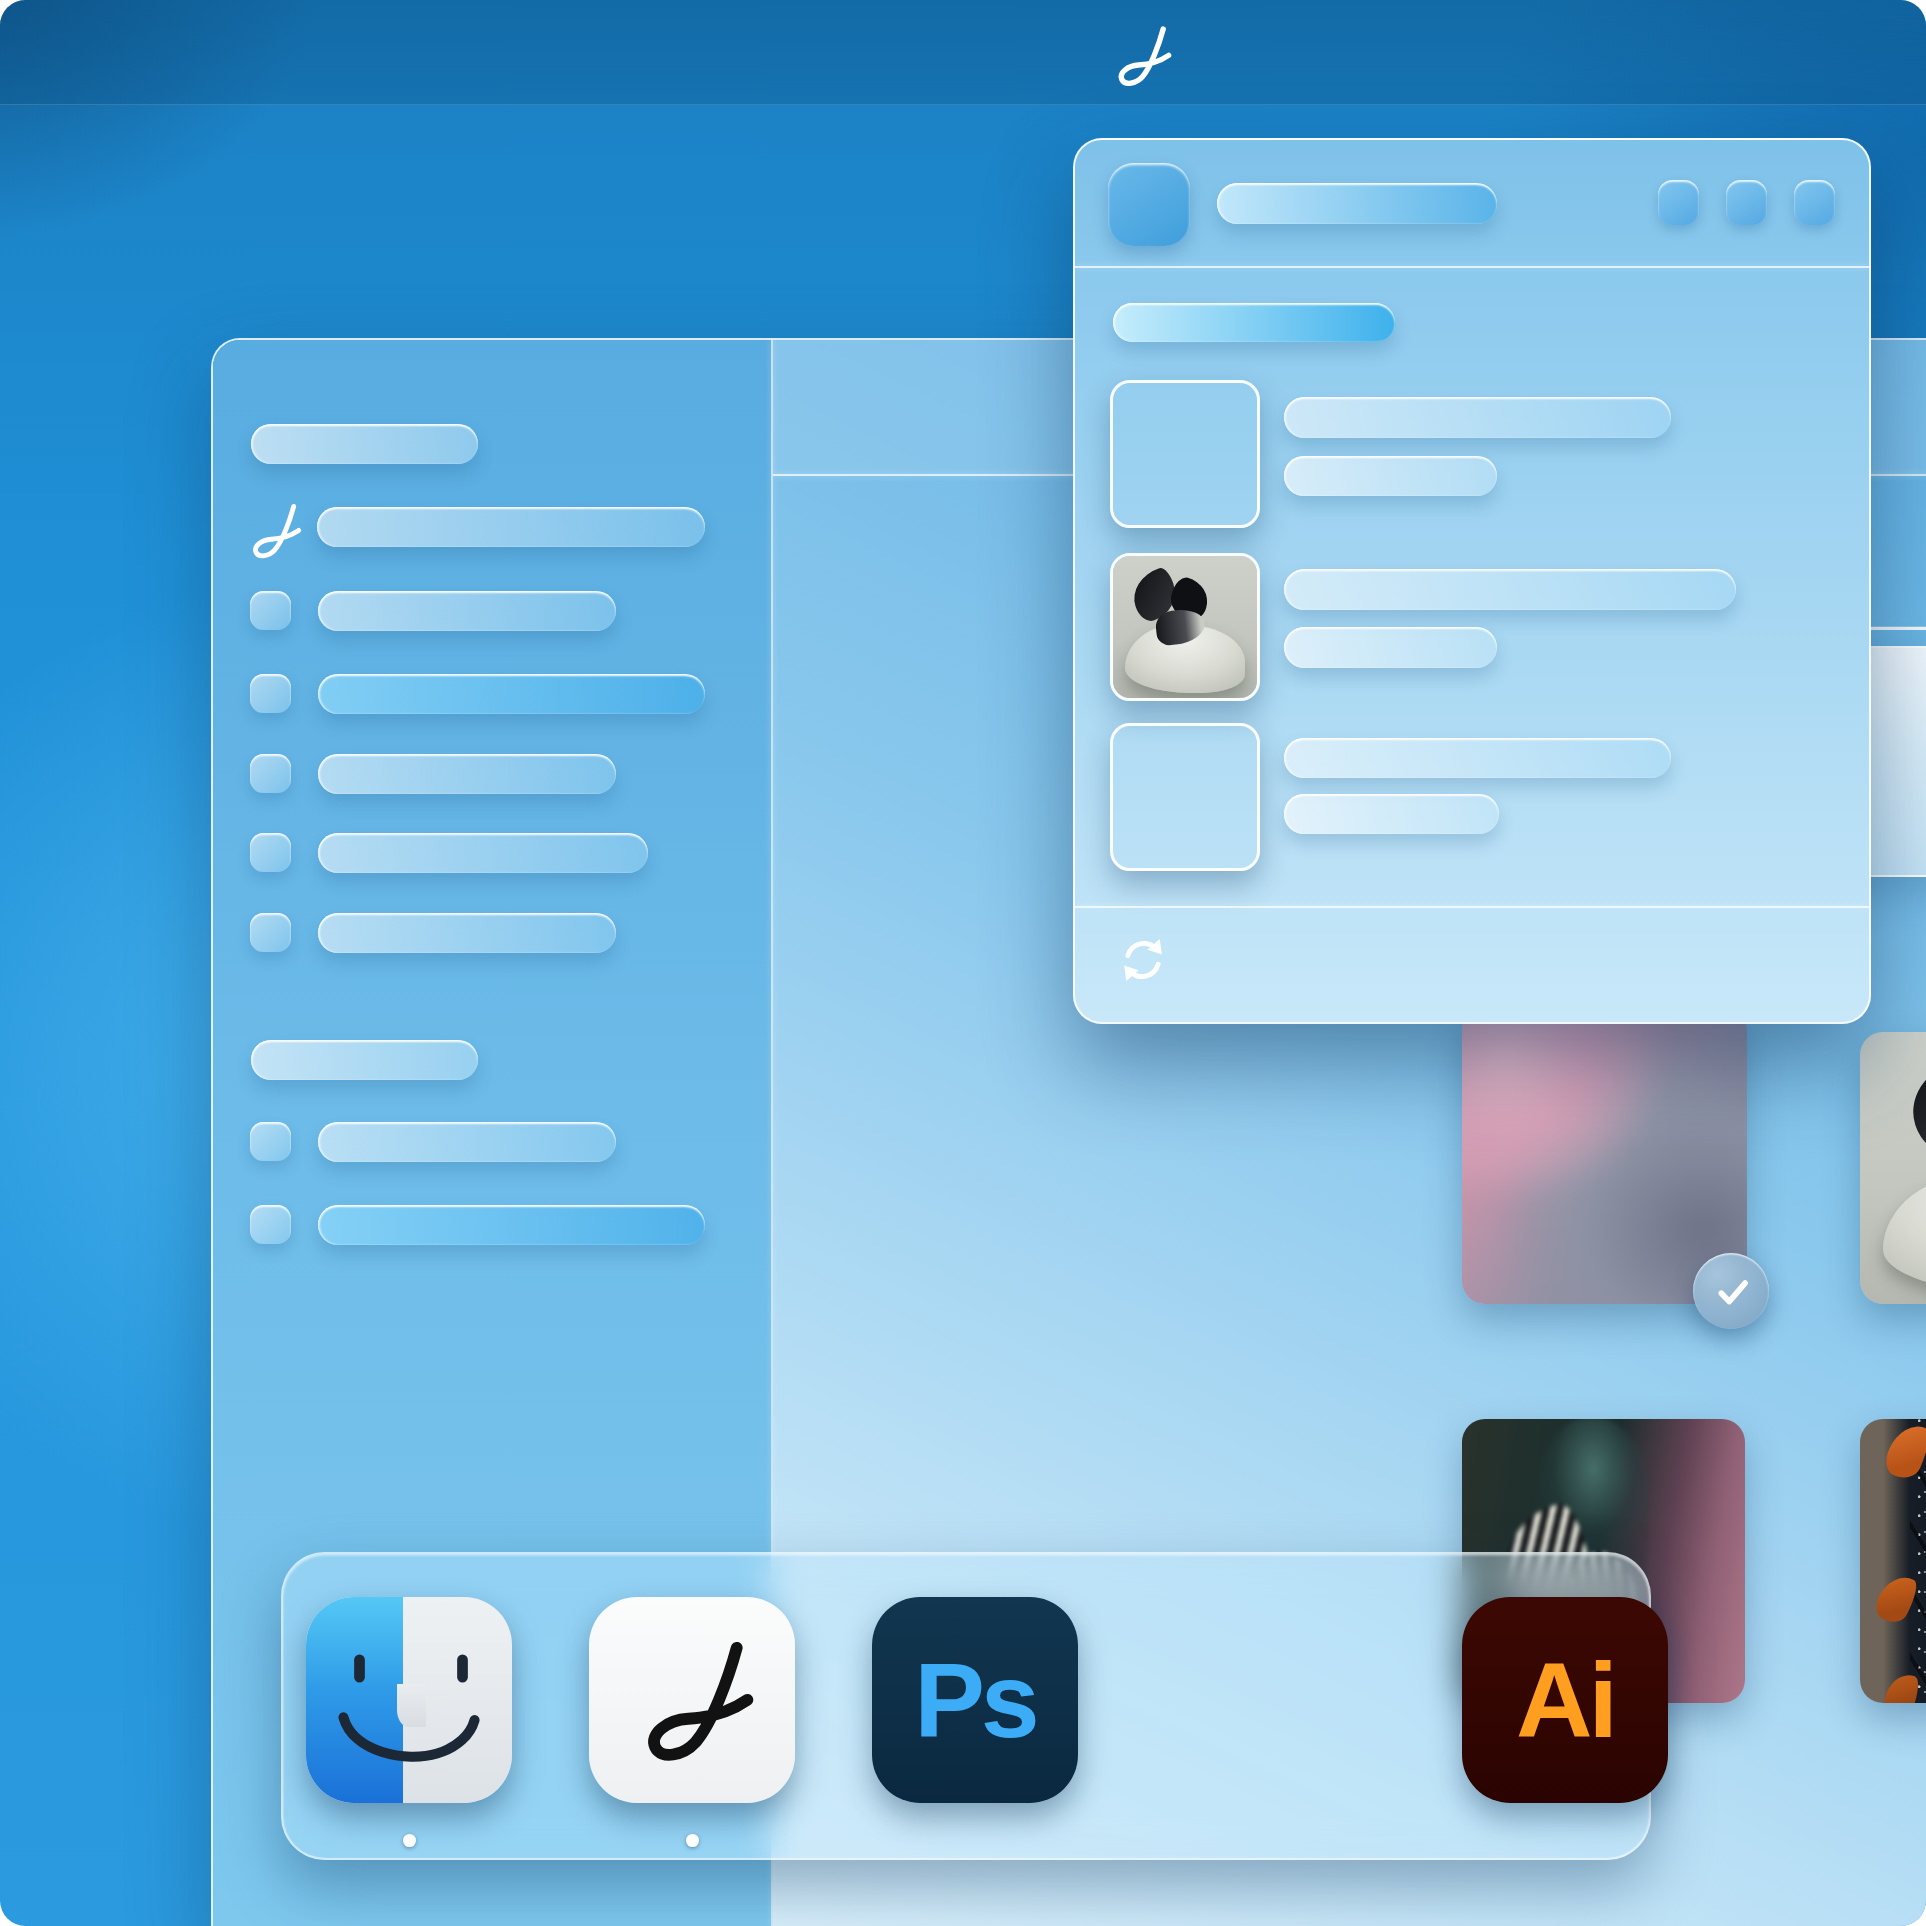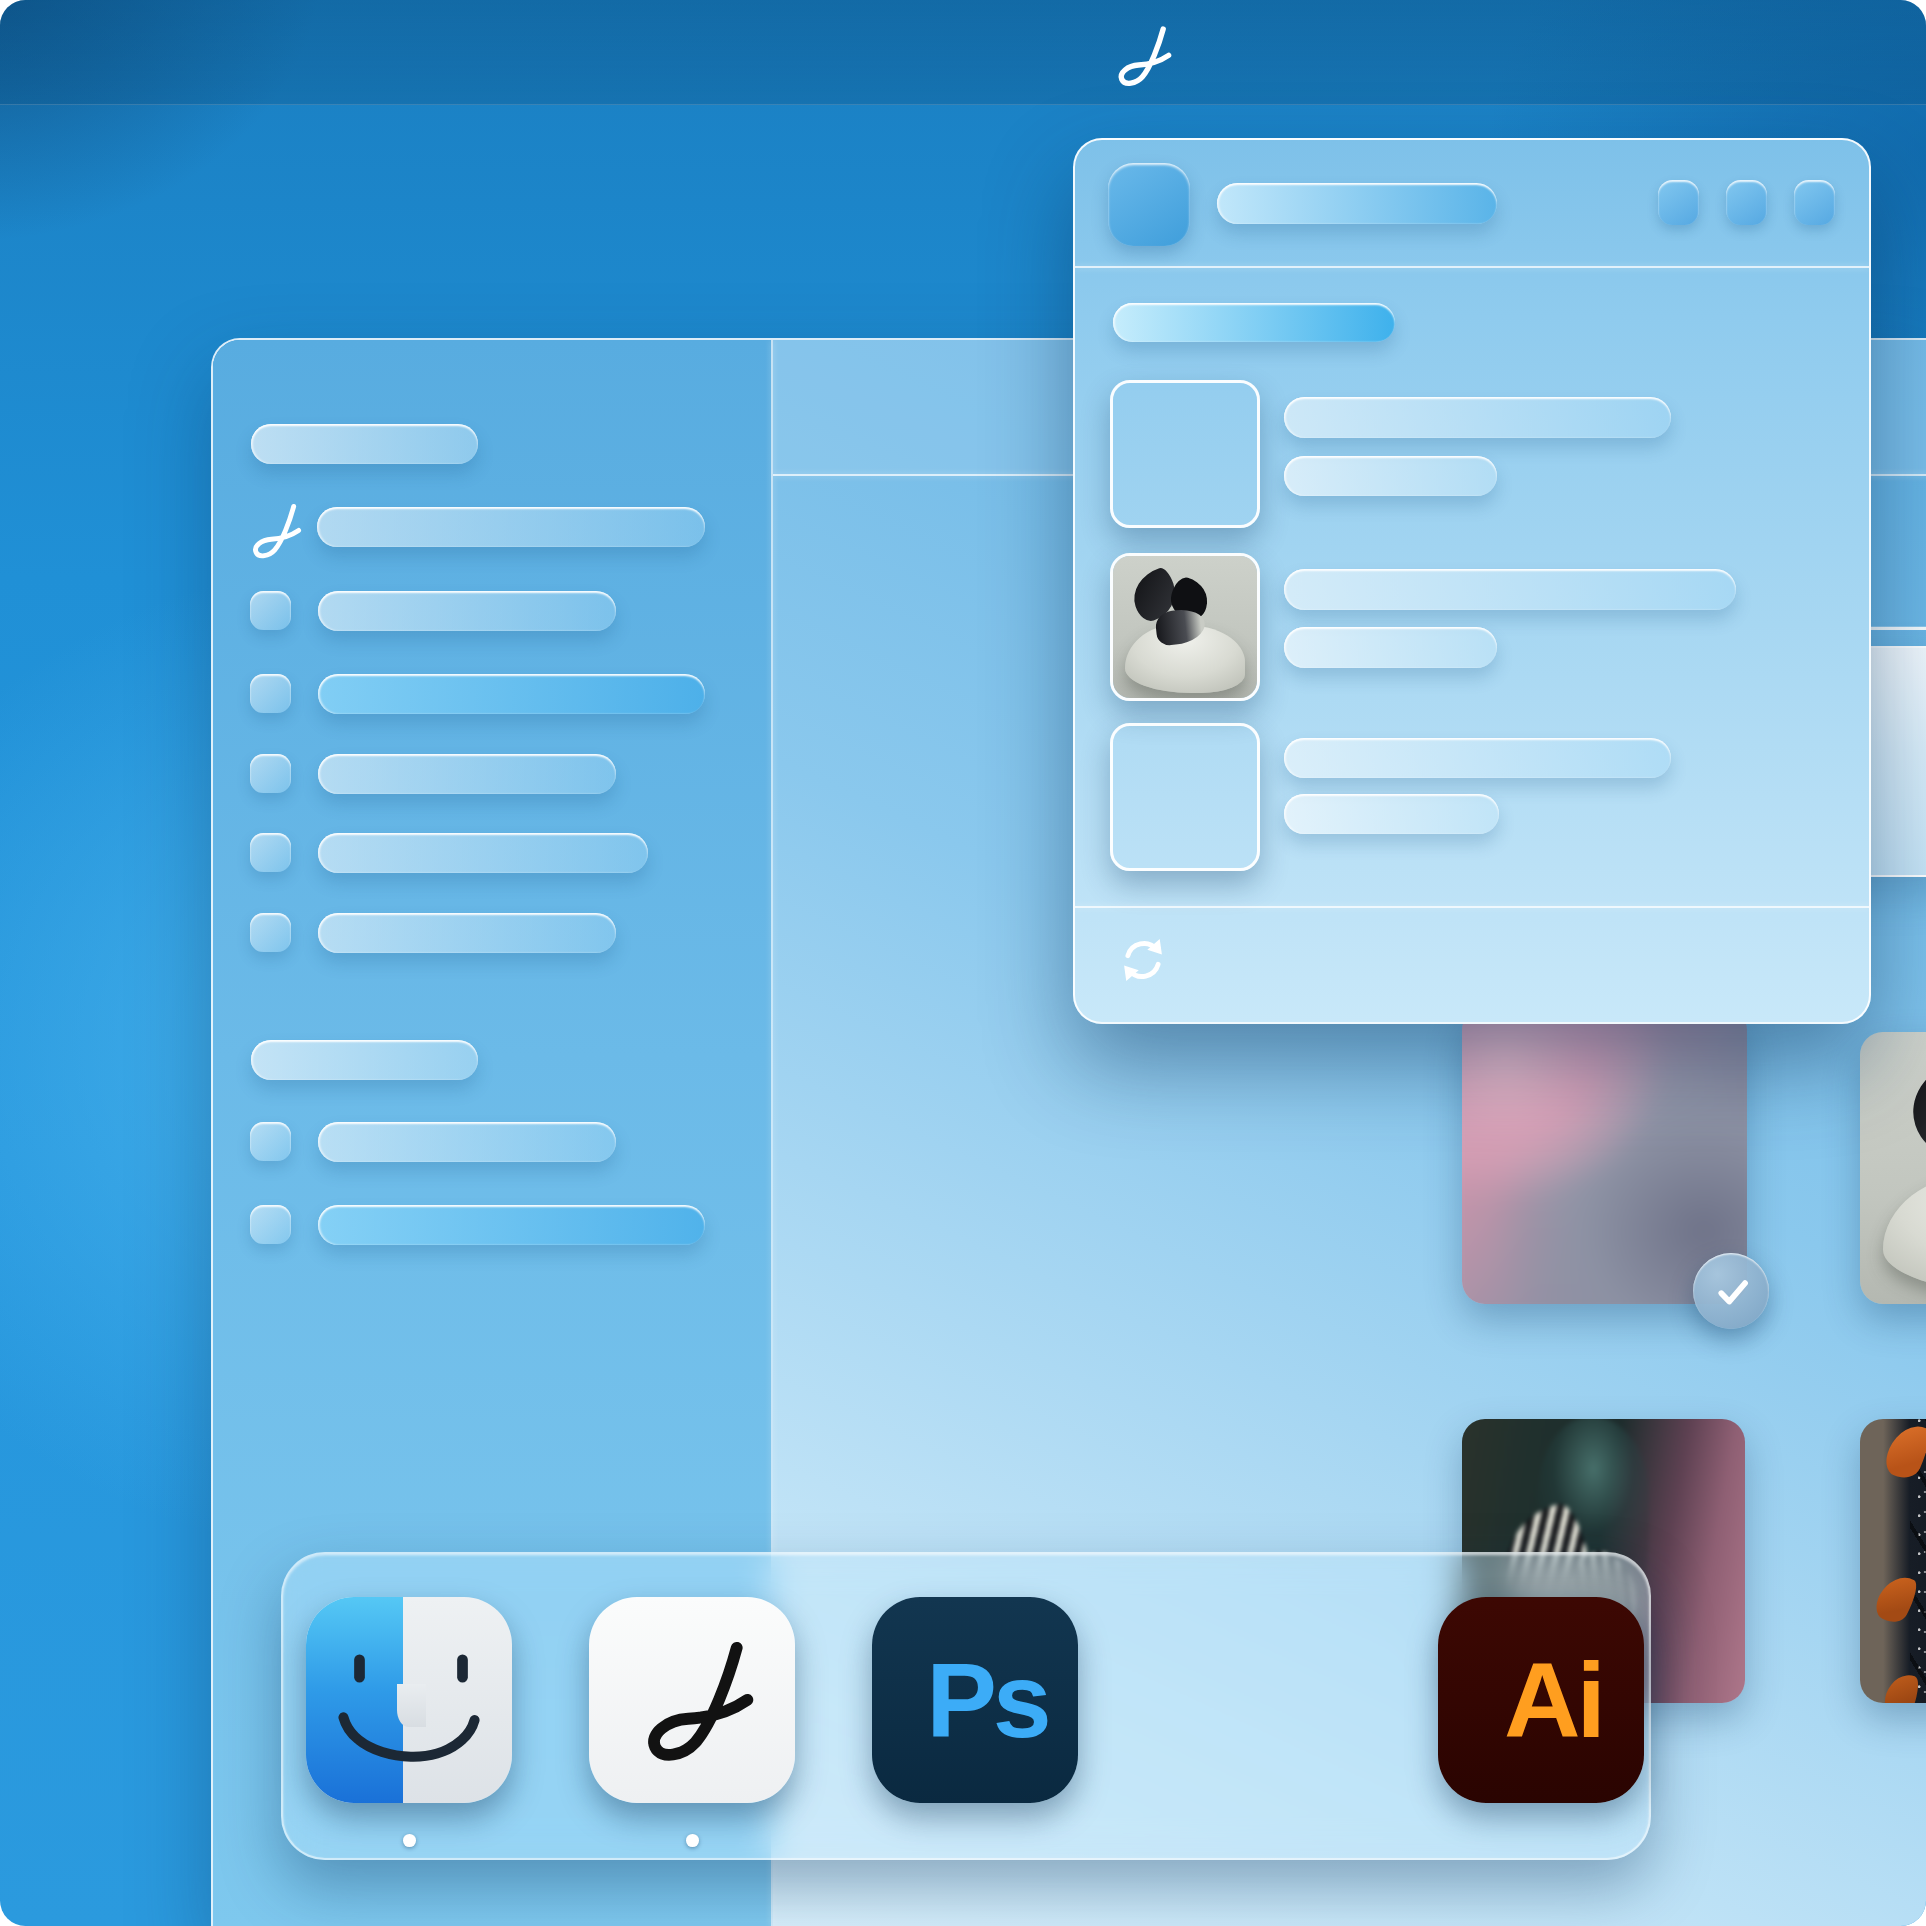--- a/index.html
+++ b/index.html
@@ -53,21 +53,21 @@
   .thumb{border-radius:20px;overflow:hidden;border:3.3px solid rgba(255,255,255,.95);
     box-shadow:0 13.4px 29px rgba(12,55,95,.30);}
   
   #dock{left:281px;top:1552px;width:1366px;height:304px;border-radius:44px;
     background:rgba(198,229,247,.40);border:2px solid rgba(255,255,255,.55);
     -webkit-backdrop-filter:blur(17.4px) saturate(1.1);backdrop-filter:blur(17.4px) saturate(1.1);
     box-shadow:0 27px 60px rgba(10,50,90,.35),inset 0 1.3px 2.7px rgba(255,255,255,.6);}
   .dock-icon{position:absolute;top:43px;width:206px;height:206px;border-radius:48px;overflow:hidden;
     box-shadow:0 14.7px 31px rgba(10,45,80,.38);}
   .dock-letter{width:100%;height:100%;display:flex;align-items:center;justify-content:center;
-    font-weight:700;font-size:106px;letter-spacing:-4px;font-family:"Liberation Sans",sans-serif;padding-left:12px;}
+    font-weight:700;font-size:106px;letter-spacing:-4px;font-family:"Liberation Sans",sans-serif;}
   .dot{width:12.7px;height:12.7px;border-radius:50%;background:#ffffff;box-shadow:0 1.3px 4px rgba(0,40,80,.4);}
   
   .art-butterfly-base{position:absolute;inset:0;background:linear-gradient(180deg,#cdd1ca 0%,#c2c6bf 60%,#b4b8b1 100%);}
   .sculpt{position:absolute;left:8%;top:52%;width:84%;height:44%;background:radial-gradient(80% 100% at 50% 20%,#f0f1ec 0%,#d8dad2 55%,#b9bcb3 100%);border-radius:46% 54% 40% 60%/70% 60% 30% 40%;box-shadow:0 9.4px 16px rgba(60,65,58,.35);}
   .wing{position:absolute;background:#17181b;}
 </style>
 </head>
 <body>
 
 <div id="screen">
@@ -256,21 +256,21 @@
       <svg class="abs" style="left:33px;top:39px;" width="142" height="130" viewBox="0 0 120 110">
         <path d="M97 10 C90 36 76 74 62 90 C52 101 33 105 28 94 C23 83 38 71 56 70 C76 69 93 63 106 54" fill="none" stroke="#121212" stroke-width="10" stroke-linecap="round"></path>
       </svg>
     </div>
 
     <div class="dock-icon" style="left:589px;background:linear-gradient(180deg,#123650,#0a2940);">
       <div class="dock-letter" style="color:#3cacf7;">Ps</div>
     </div>
 
 
-    <div class="dock-icon" style="left:1155px;background:linear-gradient(180deg,#3d0803,#2a0401);">
+    <div class="dock-icon" style="left:1179px;background:linear-gradient(180deg,#3d0803,#2a0401);">
       <div class="dock-letter" style="color:#ff9e1f;">Ai</div>
     </div>
     <div class="abs dot" style="left:120px;top:280px;"></div>
     <div class="abs dot" style="left:403px;top:280px;"></div>
   </div>
 
 </div>
 
 
 </body></html>

